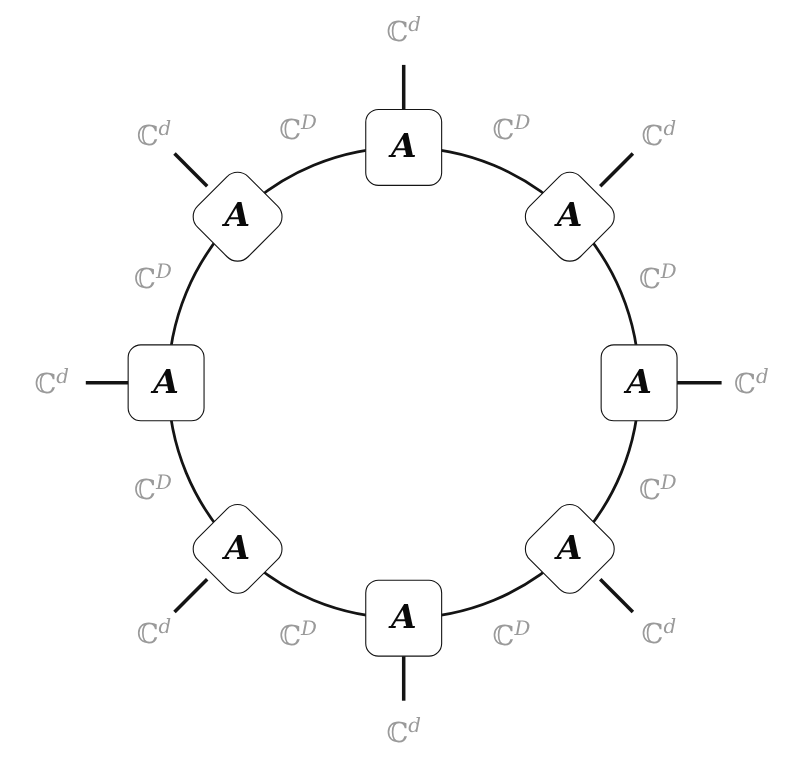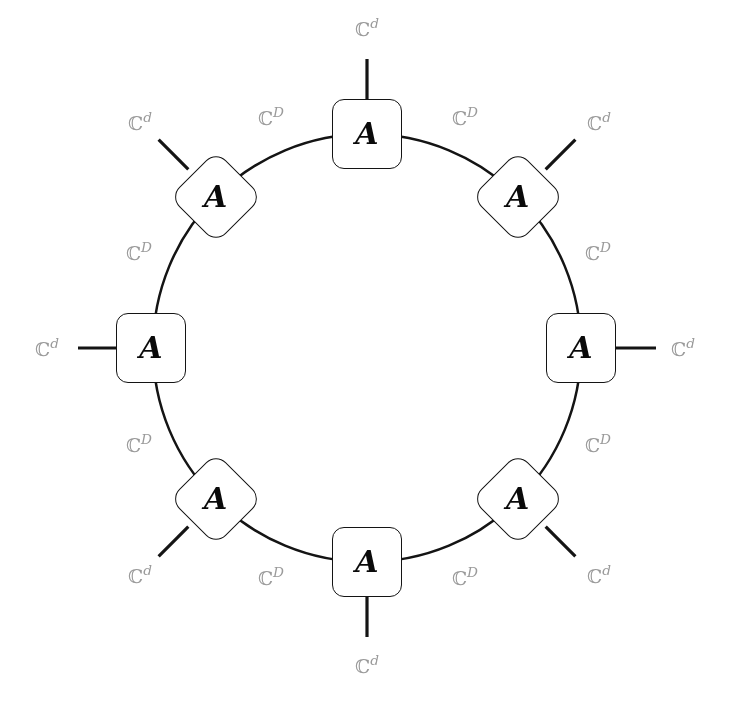--- a/index.html
+++ b/index.html
@@ -10,21 +10,21 @@
   .node{position:absolute;box-sizing:border-box;
         background:#ffffff;border:1.6px solid #141414;
         display:flex;align-items:center;justify-content:center;}
   .node.sq{border-radius:12px;}
   .node.di{border-radius:14px;transform:rotate(45deg);}
   .node .glyph{font-style:italic;font-weight:bold;color:#0a0a0a;
         font-size:30px;line-height:1;
         font-family:"DejaVu Serif","Liberation Serif",serif;}
   .node.di .glyph{transform:rotate(-45deg);}
   .lbl{position:absolute;color:#9a9a9a;white-space:nowrap;
-       font-size:19px;line-height:1;
+       font-size:25px;line-height:1;
        font-family:"DejaVu Serif","Liberation Serif",serif;
        transform:translate(-50%,-50%);}
   .lbl .bb{font-weight:normal;letter-spacing:-0.5px;}
   .lbl sup{font-style:italic;font-size:0.72em;vertical-align:super;
            margin-left:0.5px;}
 </style>
 </head>
 <body>
 
 <div id="stage">

